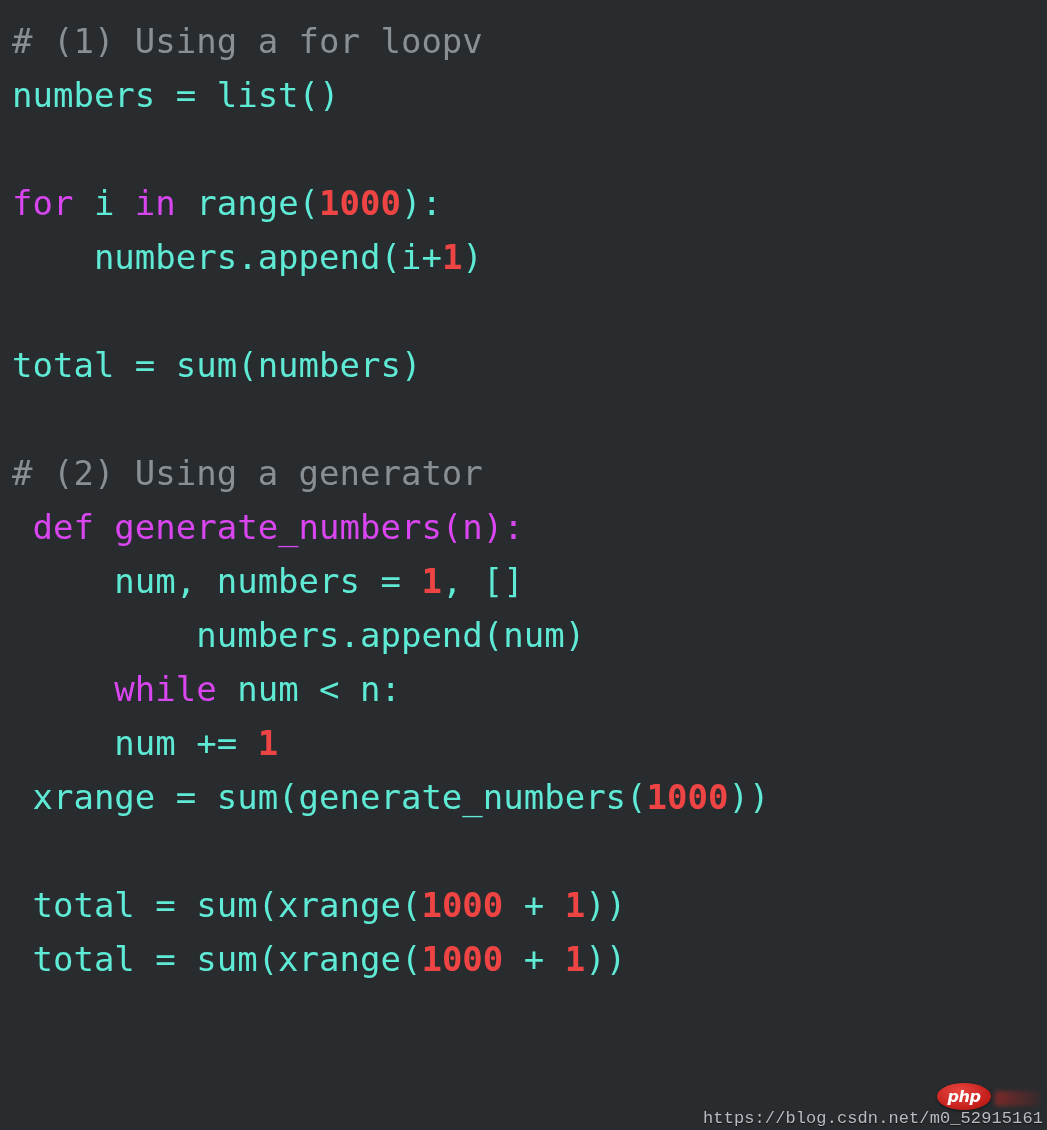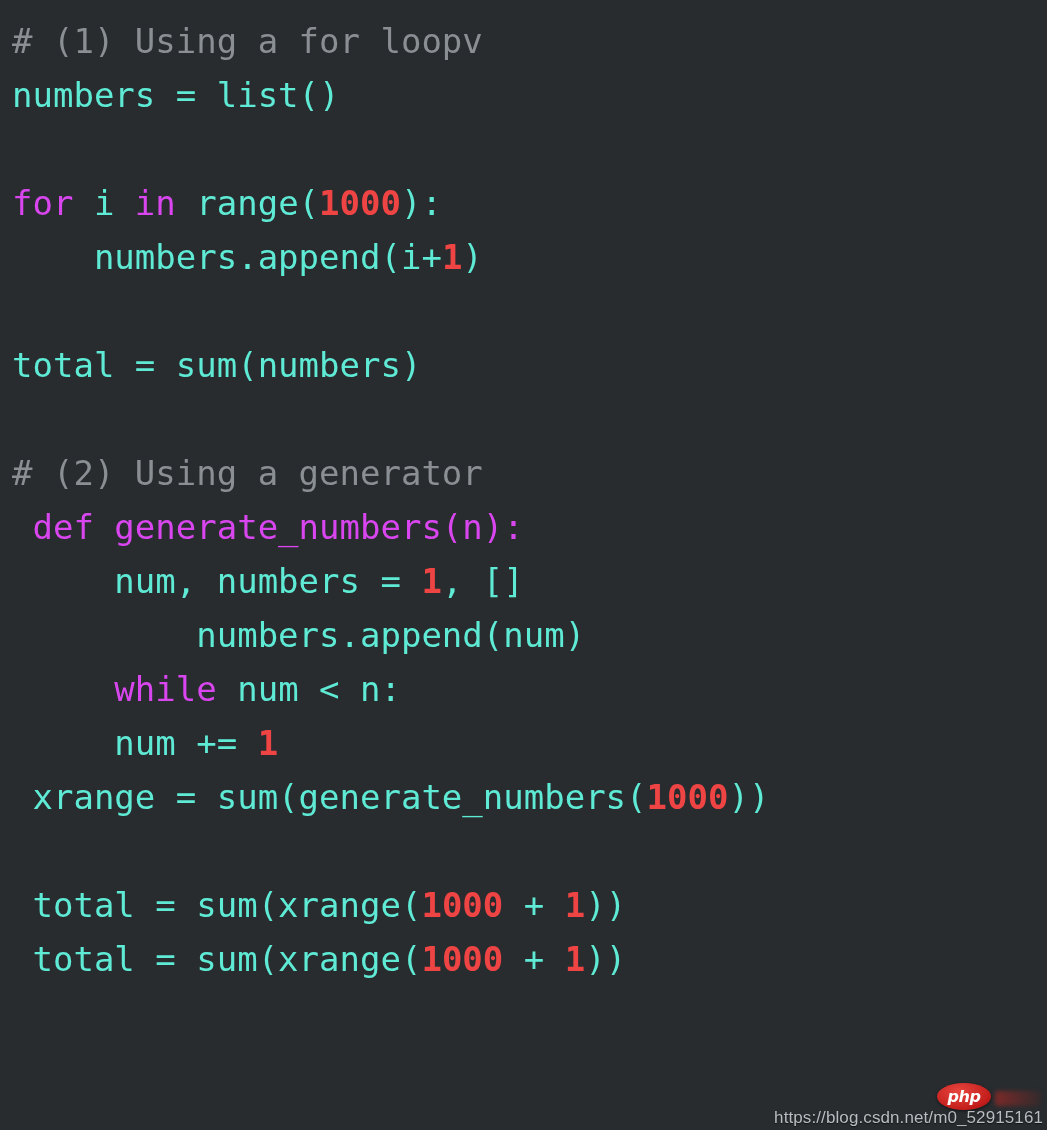--- a/index.html
+++ b/index.html
@@ -47,21 +47,21 @@
   .tok-comment { color: #8a8f94; }
   .tok-kw      { color: #d946ef; }
   .tok-num     { color: #ef4444; font-weight: bold; }
   .tok-plain   { color: #5eead4; }
 
   
   .watermark {
     position: absolute;
     right: 4px;
     bottom: 2px;
-    font-family: Liberation Sans, sans-serif;
+    font-family: Liberation Mono, monospace;
     font-size: 17px;
     color: #b9bcc0;
     letter-spacing: 0.1px;
     white-space: nowrap;
     text-shadow: 0 1px 1px rgba(0,0,0,0.6);
   }
 
   .php-badge {
     position: absolute;
     right: 56px;

